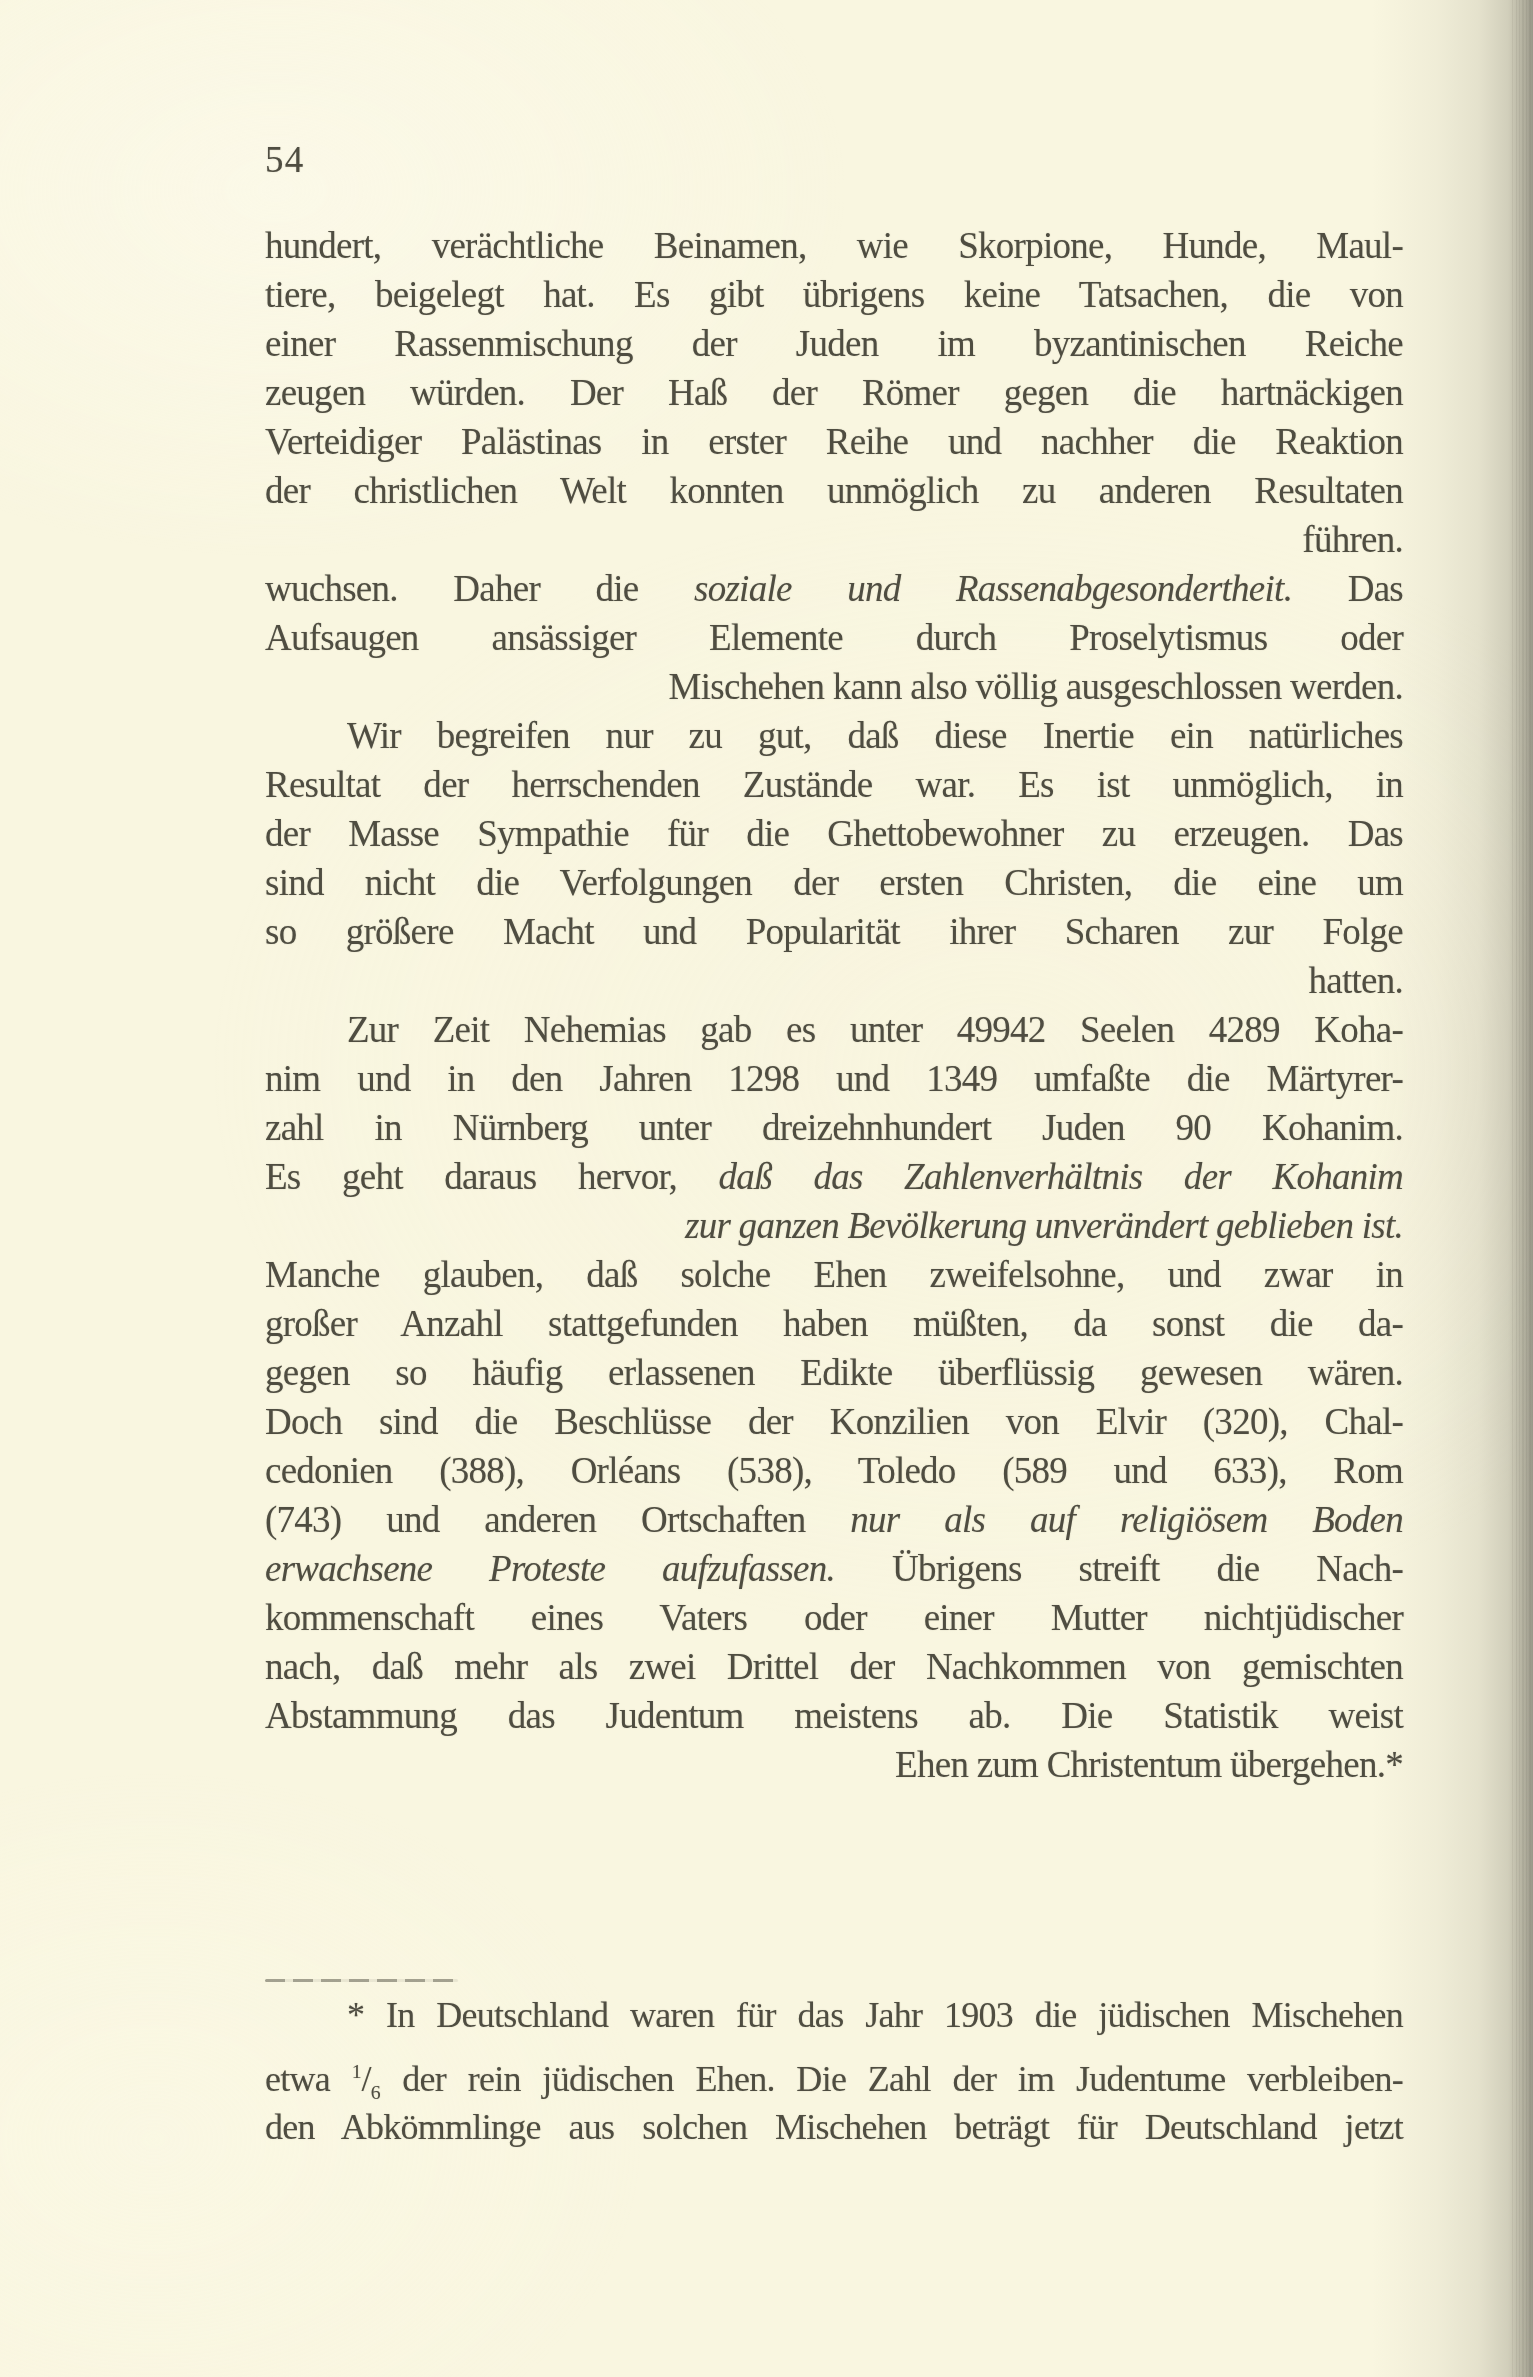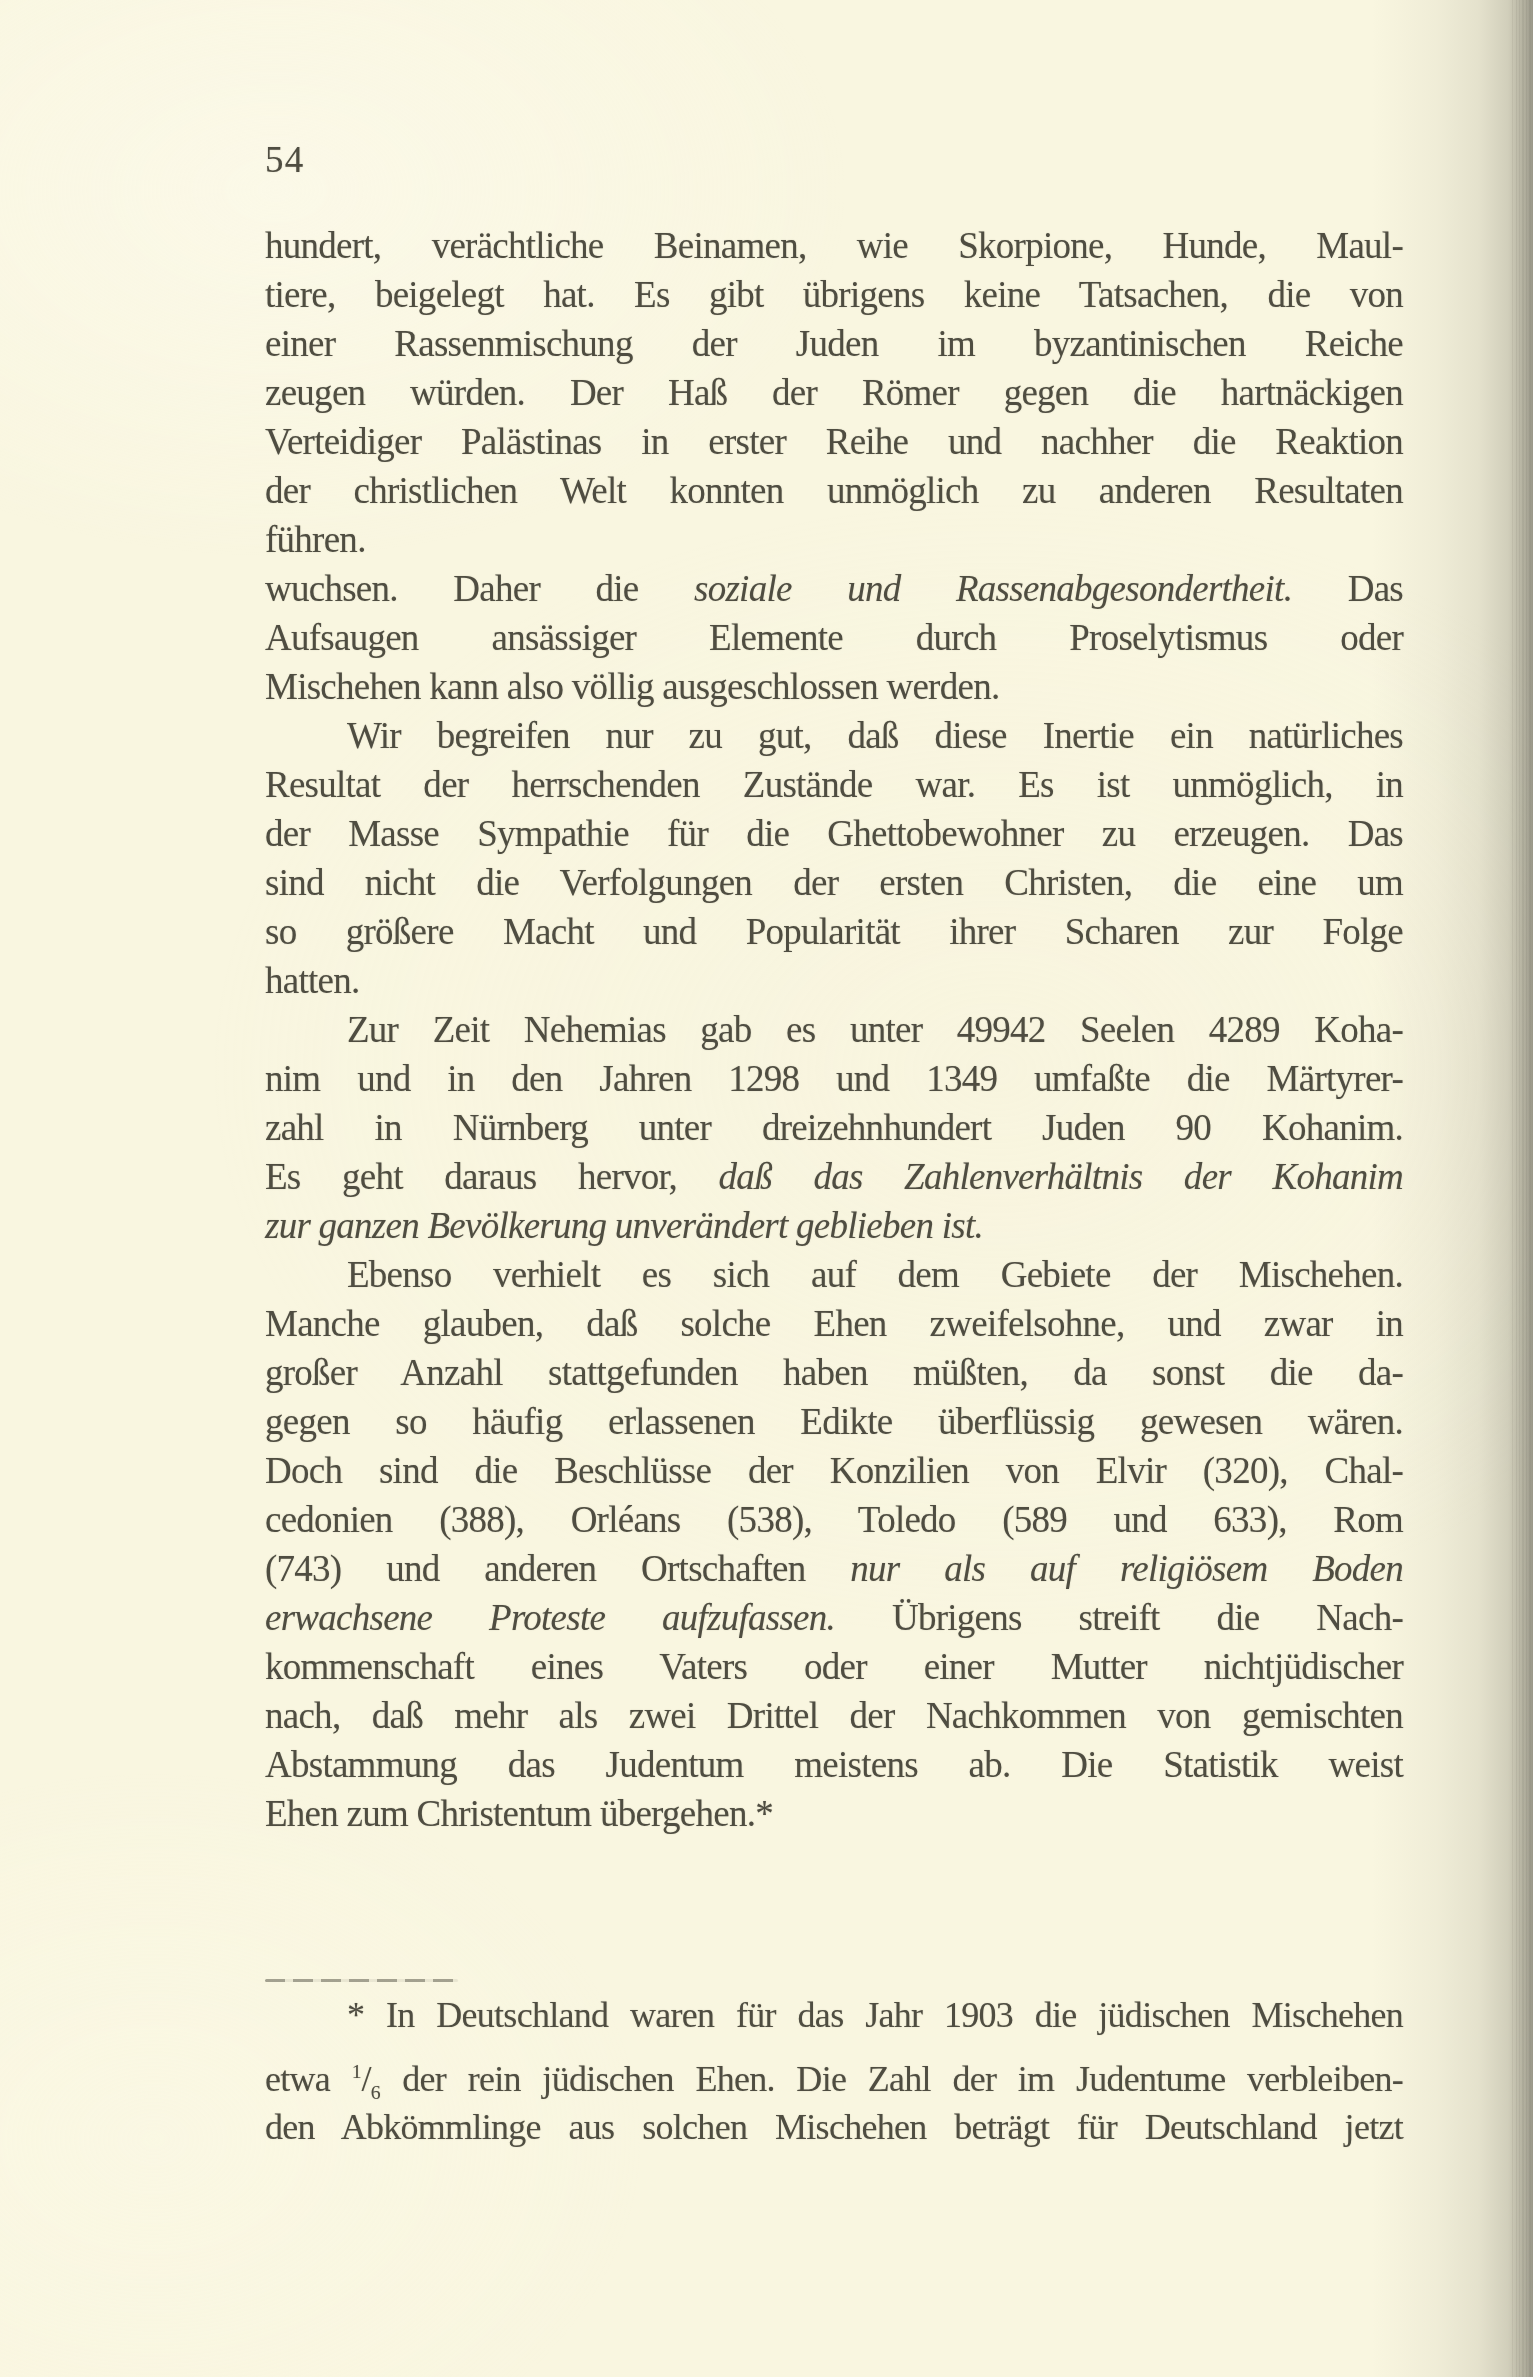--- a/index.html
+++ b/index.html
@@ -42,20 +42,21 @@
     position: absolute; left: 265px; width: 1138px;
   }
   #main-text { top: 221px; }
   #footnote-text { top: 1987px; }
   .line {
     height: 49px; line-height: 49px;
     font-size: 37px;
     letter-spacing: -0.02em;
     white-space: normal;
     text-shadow: 0 0 1.2px rgba(79,77,65,.32);
+    text-align: right;
   }
   #footnote-text .line {
     height: 56px; line-height: 56px;
     font-size: 36px;
   }
   .line.just { text-align: justify; text-align-last: justify; }
   .line.indent { text-indent: 82px; }
   .italic { font-style: italic; }
   .sup { vertical-align: super; font-size: 55%; letter-spacing: 0; }
   .sub { vertical-align: sub;  font-size: 55%; letter-spacing: 0; }
@@ -91,21 +92,20 @@
     <div class="line just"><span>Resultat der herrschenden Zustände war. Es ist unmöglich, in</span></div>
     <div class="line just"><span>der Masse Sympathie für die Ghettobewohner zu erzeugen. Das</span></div>
     <div class="line just"><span>sind nicht die Verfolgungen der ersten Christen, die eine um</span></div>
     <div class="line just"><span>so größere Macht und Popularität ihrer Scharen zur Folge</span></div>
     <div class="line"><span>hatten.</span></div>
     <div class="line just indent"><span>Zur Zeit Nehemias gab es unter 49942 Seelen 4289 Koha-</span></div>
     <div class="line just"><span>nim und in den Jahren 1298 und 1349 umfaßte die Märtyrer-</span></div>
     <div class="line just"><span>zahl in Nürnberg unter dreizehnhundert Juden 90 Kohanim.</span></div>
     <div class="line just"><span>Es geht daraus hervor, </span><span class="italic">daß das Zahlenverhältnis der Kohanim</span></div>
     <div class="line"><span class="italic">zur ganzen Bevölkerung unverändert geblieben ist.</span></div>
-    <div class="line just indent"><span>Ebenso verhielt es sich auf dem Gebiete der Mischehen.</span></div>
     <div class="line just"><span>Manche glauben, daß solche Ehen zweifelsohne, und zwar in</span></div>
     <div class="line just"><span>großer Anzahl stattgefunden haben müßten, da sonst die da-</span></div>
     <div class="line just"><span>gegen so häufig erlassenen Edikte überflüssig gewesen wären.</span></div>
     <div class="line just"><span>Doch sind die Beschlüsse der Konzilien von Elvir (320), Chal-</span></div>
     <div class="line just"><span>cedonien (388), Orléans (538), Toledo (589 und 633), Rom</span></div>
     <div class="line just"><span>(743) und anderen Ortschaften </span><span class="italic">nur als auf religiösem Boden</span></div>
     <div class="line just"><span class="italic">erwachsene Proteste aufzufassen.</span><span> Übrigens streift die Nach-</span></div>
     <div class="line just"><span>kommenschaft eines Vaters oder einer Mutter nichtjüdischer</span></div>
     <div class="line just"><span>nach, daß mehr als zwei Drittel der Nachkommen von gemischten</span></div>
     <div class="line just"><span>Abstammung das Judentum meistens ab. Die Statistik weist</span></div>

